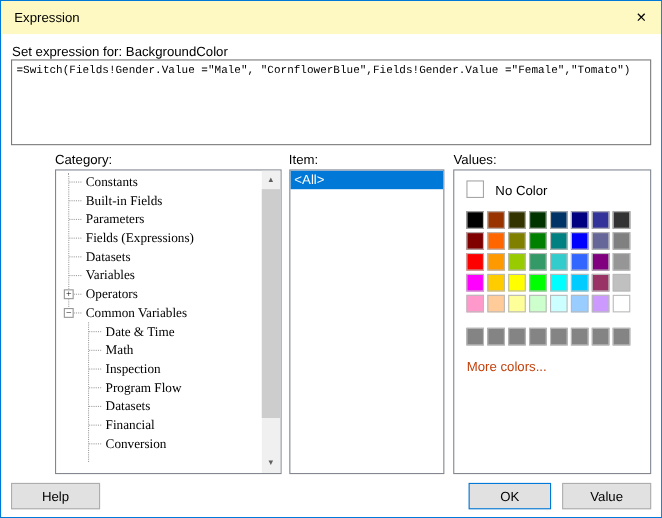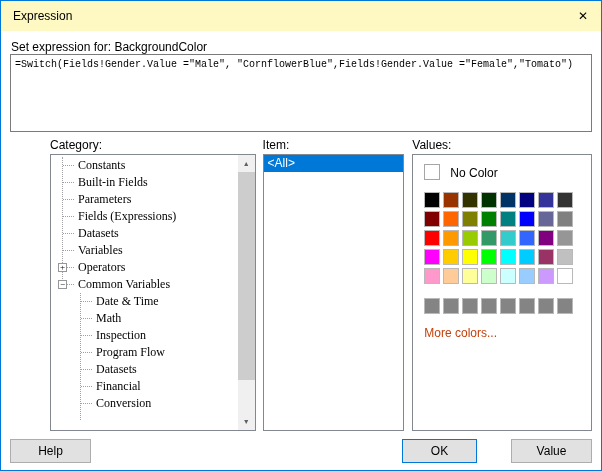--- a/index.html
+++ b/index.html
@@ -55,21 +55,21 @@
   
   .values-inner { padding:9px 11px; }
   .no-color { display:flex; align-items:flex-end; font-size:12px; }
   .no-color-swatch { width:16px; height:16px; border:1px solid #A6A6A6; background:#fff; margin-right:10px; }
   .palette { display:grid; grid-template-columns:repeat(8,16px); gap:3px; margin-top:12px; }
   .swatch { width:16px; height:16px; border:1px solid #B9B9B9; display:block; }
   .gray-row { margin-top:14px; }
   .more { display:inline-block; margin-top:12px; color:#c2410c; font-size:12px; text-decoration:none; cursor:default; }
 
   
-  .footer { display:flex; align-items:flex-start; margin-top:8px;gap:24px; }
+  .footer { display:flex; align-items:flex-start; margin-top:8px; }
   .btn { height:24px; font-size:12px; font-family:"Liberation Sans",sans-serif; background:#E1E1E1; border:1px solid #ADADAD; }
   .btn-help { width:81px; }
   .spacer { flex:1; }
   .btn-ok { width:75px; border:1px solid #0078D7; margin-right:10px; }
   .btn-cancel { width:81px; }
 </style>
 </head>
 <body>
 
 <div class="dialog">

